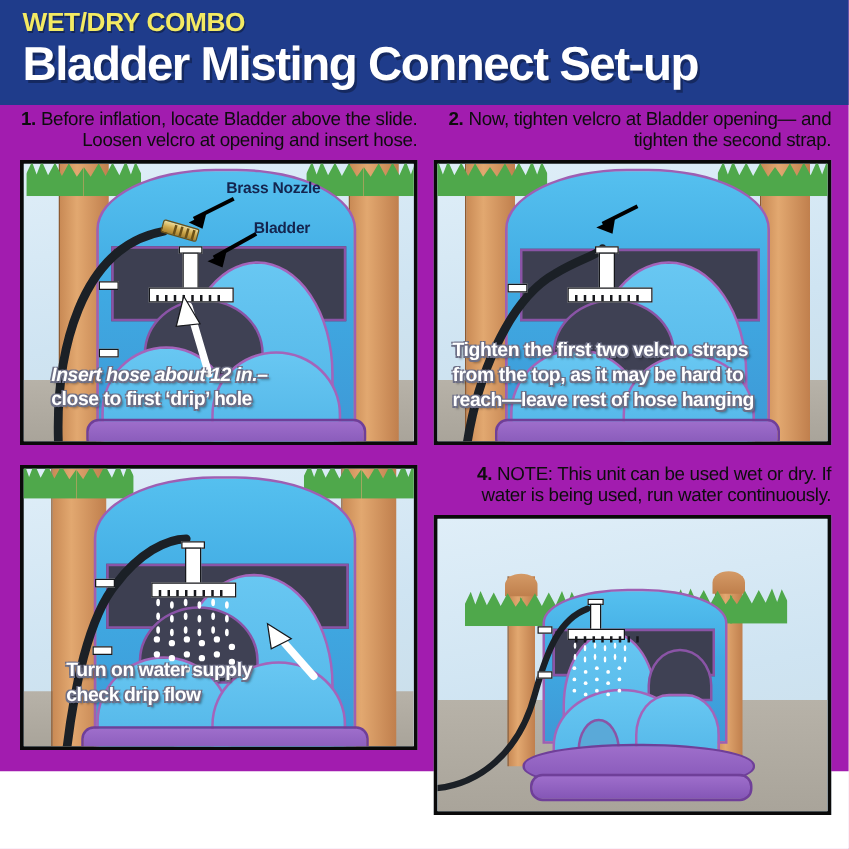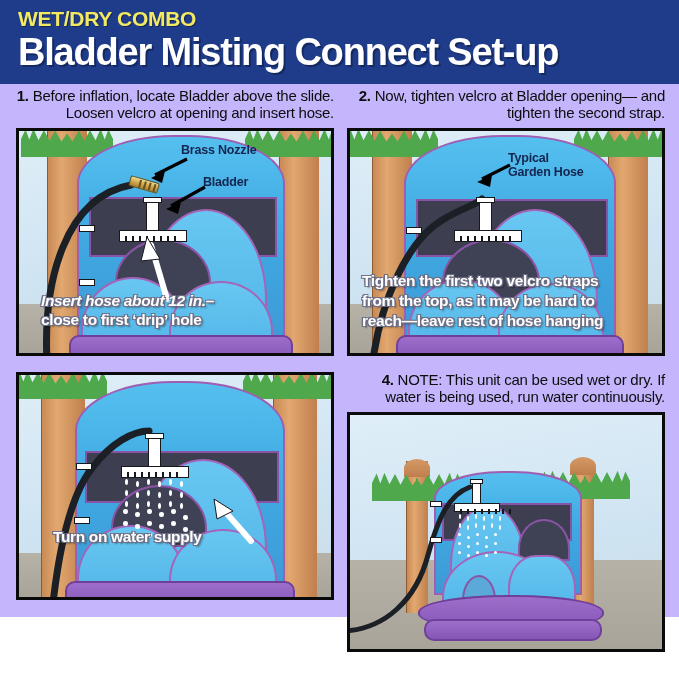--- a/index.html
+++ b/index.html
@@ -5,21 +5,21 @@
   * { box-sizing: border-box; margin: 0; padding: 0; }
   html, body {
     width: 679px; height: 679px;
     background: #ffffff;
     font-family: "Liberation Sans", sans-serif;
     overflow: hidden;
   }
   #page {
     position: relative;
     width: 679px; height: 617px;
-    background: #c4b5fd;
+    background: #a21caf;
   }
 
   
   .header {
     position: absolute; left: 0; top: 0;
     width: 679px; height: 84px;
     background: #1f3c8b;
     padding: 7px 0 0 18px;
   }
   .header-kicker {
@@ -287,24 +287,20 @@
         <div class="clip" style="left:56px; top:96px;"></div>
 
         <div class="bladder-cap" style="left:126px; top:66px;"></div>
         <div class="bladder-stem" style="left:129px; top:71px;"></div>
         <div class="bladder-bar" style="left:104px; top:99px;"></div>
 
         <svg class="arrow-svg" style="left:0; top:0;" width="318" height="240">
           <line x1="160" y1="34" x2="132" y2="48" stroke="#000" stroke-width="3.2"></line>
           <polygon points="127,51 142,44 140,56" fill="#000"></polygon>
         </svg>
-        <div class="ill-label" style="left:158px; top:20px;">
-          <div>Typical</div>
-          <div>Garden Hose</div>
-        </div>
 
         <div class="overlay-text" style="left:12px; top:140px;">Tighten the first two velcro straps</div>
         <div class="overlay-text" style="left:12px; top:160px;">from the top, as it may be hard to</div>
         <div class="overlay-text" style="left:12px; top:180px;">reach—leave rest of hose hanging</div>
       </div>
     </div>
 
     <div class="step step-3">
 
       <div class="panel panel-3">
@@ -374,20 +370,21 @@
           <div class="drop-dk" style="left:64px; top:6px;"></div>
           <div class="drop-dk" style="left:64px; top:18px;"></div>
         </div>
 
         <svg class="arrow-svg" style="left:0; top:0;" width="318" height="228">
           <line x1="232" y1="166" x2="202" y2="132" stroke="#fff" stroke-width="6" stroke-linecap="round"></line>
           <polygon points="195,124 214,136 198,144" fill="#fff" stroke="#17181c" stroke-width="1"></polygon>
         </svg>
 
         <div class="overlay-text" style="left:34px; top:152px;">Turn on water supply</div>
+        <div class="overlay-text" style="left:34px; top:172px;">check drip flow</div>
       </div>
     </div>
 
     <div class="step step-4">
       <div class="caption">
         <b>4.</b>
         <span>NOTE: This unit can be used wet or dry. If water is being used, run water continuously.</span>
       </div>
 
       <div class="panel panel-4">

